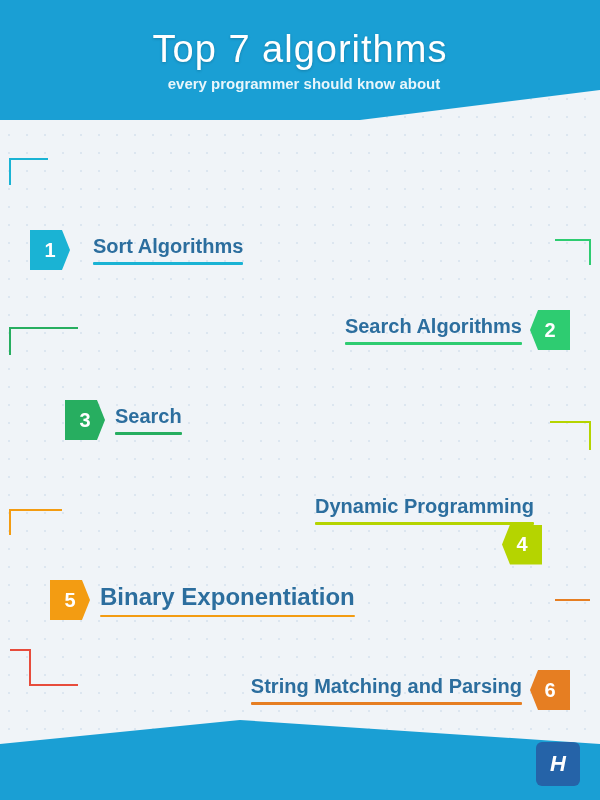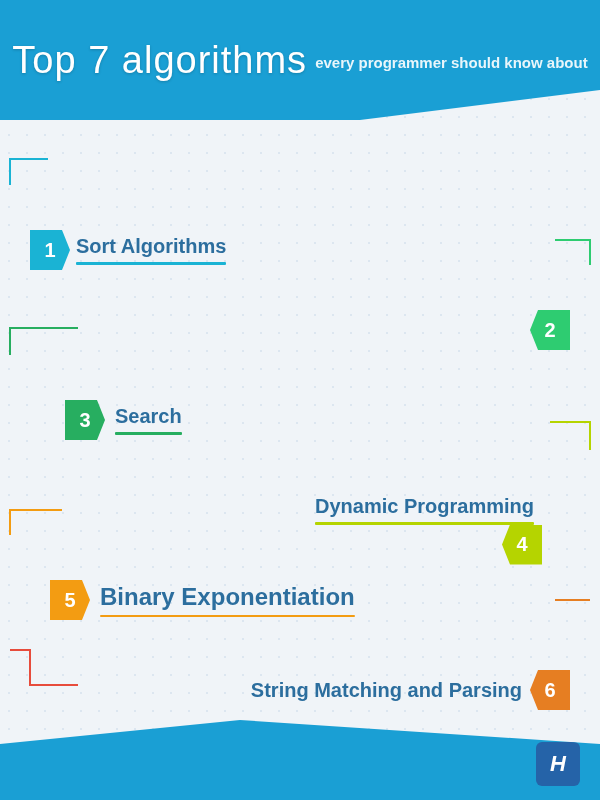--- a/index.html
+++ b/index.html
@@ -13,20 +13,21 @@
       position: relative;
     }
 
     
     .header {
       background: #1a9fd4;
       width: 100%;
       height: 120px;
       position: relative;
       display: flex;
+      flex-direction: column;
       align-items: center;
       justify-content: center;
       clip-path: polygon(0 0, 100% 0, 100% 75%, 60% 100%, 0 100%);
       z-index: 2;
     }
 
     .header-title {
       color: white;
       font-size: 38px;
       font-weight: 300;
@@ -150,26 +151,30 @@
   <polyline points="62,510 10,510 10,535" stroke="#f39c12" stroke-width="2" fill="none"></polyline>
 
   <polyline points="555,600 590,600" stroke="#e67e22" stroke-width="2" fill="none"></polyline>
 
   <polyline points="78,685 30,685 30,650 10,650" stroke="#e74c3c" stroke-width="2" fill="none"></polyline>
 </svg>
 
 <div class="items-container" id="algo-container">
 <div class="item-row" style="left: 30px; top: 130px; position: absolute; display: flex; align-items: center; z-index: 3;">
       <div class="badge" style="background-color: rgb(26, 179, 212); width: 40px; height: 40px; display: flex; align-items: center; justify-content: center; color: white; font-size: 20px; font-weight: bold; flex-shrink: 0; clip-path: polygon(0px 0px, 80% 0px, 100% 50%, 80% 100%, 0px 100%);">1</div>
-      <div style="display: flex; flex-direction: column; margin-left: 6px;">
+      <div style="display: flex; flex-direction: column; margin-left: 23px;">
         <span style="font-size: 20px; font-weight: 600; color: rgb(44, 110, 158); white-space: nowrap;">Sort Algorithms</span>
         <div style="height: 2.5px; background-color: rgb(26, 179, 212); margin-top: 4px; border-radius: 1px; width: 100%;"></div>
       </div>
     </div>
     <div class="item-row right" style="right: 30px; top: 210px; position: absolute; display: flex; align-items: center; z-index: 3;">
+      <div style="display: flex; flex-direction: column; align-items: flex-end; margin-right: 8px;">
+        <span style="font-size: 20px; font-weight: 600; color: rgb(44, 110, 158); white-space: nowrap;">Search Algorithms</span>
+        <div style="height: 2.5px; background-color: rgb(46, 204, 113); margin-top: 4px; border-radius: 1px; width: 100%;"></div>
+      </div>
       <div class="badge" style="background-color: rgb(46, 204, 113); width: 40px; height: 40px; display: flex; align-items: center; justify-content: center; color: white; font-size: 20px; font-weight: bold; flex-shrink: 0; clip-path: polygon(20% 0px, 100% 0px, 100% 100%, 20% 100%, 0px 50%);">2</div>
     </div>
     <div class="item-row" style="left: 65px; top: 300px; position: absolute; display: flex; align-items: center; z-index: 3;">
       <div class="badge" style="background-color: rgb(39, 174, 96); width: 40px; height: 40px; display: flex; align-items: center; justify-content: center; color: white; font-size: 20px; font-weight: bold; flex-shrink: 0; clip-path: polygon(0px 0px, 80% 0px, 100% 50%, 80% 100%, 0px 100%);">3</div>
       <div style="display: flex; flex-direction: column; margin-left: 10px;">
         <span style="font-size: 20px; font-weight: 600; color: rgb(44, 110, 158); white-space: nowrap;">Search</span>
         <div style="height: 2.5px; background-color: rgb(39, 174, 96); margin-top: 4px; border-radius: 1px; width: 100%;"></div>
       </div>
     </div>
     <div class="item-row right" style="right: 58px; top: 395px; position: absolute; display: flex; align-items: flex-end; z-index: 3; flex-direction: column;">
@@ -180,21 +185,21 @@
       <div class="badge" style="background-color: rgb(181, 212, 0); width: 40px; height: 40px; display: flex; align-items: center; justify-content: center; color: white; font-size: 20px; font-weight: bold; flex-shrink: 0; clip-path: polygon(20% 0px, 100% 0px, 100% 100%, 20% 100%, 0px 50%);">4</div>
     </div>
     <div class="item-row" style="left: 50px; top: 480px; position: absolute; display: flex; align-items: center; z-index: 3;">
       <div class="badge" style="background-color: rgb(243, 156, 18); width: 40px; height: 40px; display: flex; align-items: center; justify-content: center; color: white; font-size: 20px; font-weight: bold; flex-shrink: 0; clip-path: polygon(0px 0px, 80% 0px, 100% 50%, 80% 100%, 0px 100%);">5</div>
       <div style="display: flex; flex-direction: column; margin-left: 10px;">
         <span style="font-size: 24px; font-weight: 600; color: rgb(44, 110, 158); white-space: nowrap;">Binary Exponentiation</span>
         <div style="height: 2.5px; background-color: rgb(243, 156, 18); margin-top: 4px; border-radius: 1px; width: 100%;"></div>
       </div>
     </div>
     <div class="item-row right" style="right: 30px; top: 570px; position: absolute; display: flex; align-items: center; z-index: 3;">
-      <div style="display: flex; align-items: flex-end; margin-right: 8px;">
+      <div style="display: flex; flex-direction: column; align-items: flex-end; margin-right: 8px;">
         <span style="font-size: 20px; font-weight: 600; color: rgb(44, 110, 158); white-space: nowrap;">String Matching and Parsing</span>
         <div style="height: 2.5px; background-color: rgb(230, 126, 34); margin-top: 4px; border-radius: 1px; width: 100%;"></div>
       </div>
       <div class="badge" style="background-color: rgb(230, 126, 34); width: 40px; height: 40px; display: flex; align-items: center; justify-content: center; color: white; font-size: 20px; font-weight: bold; flex-shrink: 0; clip-path: polygon(20% 0px, 100% 0px, 100% 100%, 20% 100%, 0px 50%);">6</div>
     </div>
     <div class="item-row" style="left: 65px; top: 655px; position: absolute; display: flex; align-items: center; z-index: 3;">
       <div class="badge" style="background-color: rgb(231, 76, 60); width: 40px; height: 40px; display: flex; align-items: center; justify-content: center; color: white; font-size: 20px; font-weight: bold; flex-shrink: 0; clip-path: polygon(0px 0px, 80% 0px, 100% 50%, 80% 100%, 0px 100%);">7</div>
       <div style="display: flex; flex-direction: column; margin-left: 10px;">
         <span style="font-size: 20px; font-weight: 600; color: rgb(44, 110, 158); white-space: nowrap;">Primality Testing</span>
         <div style="height: 2.5px; background-color: rgb(231, 76, 60); margin-top: 4px; border-radius: 1px; width: 100%;"></div>

